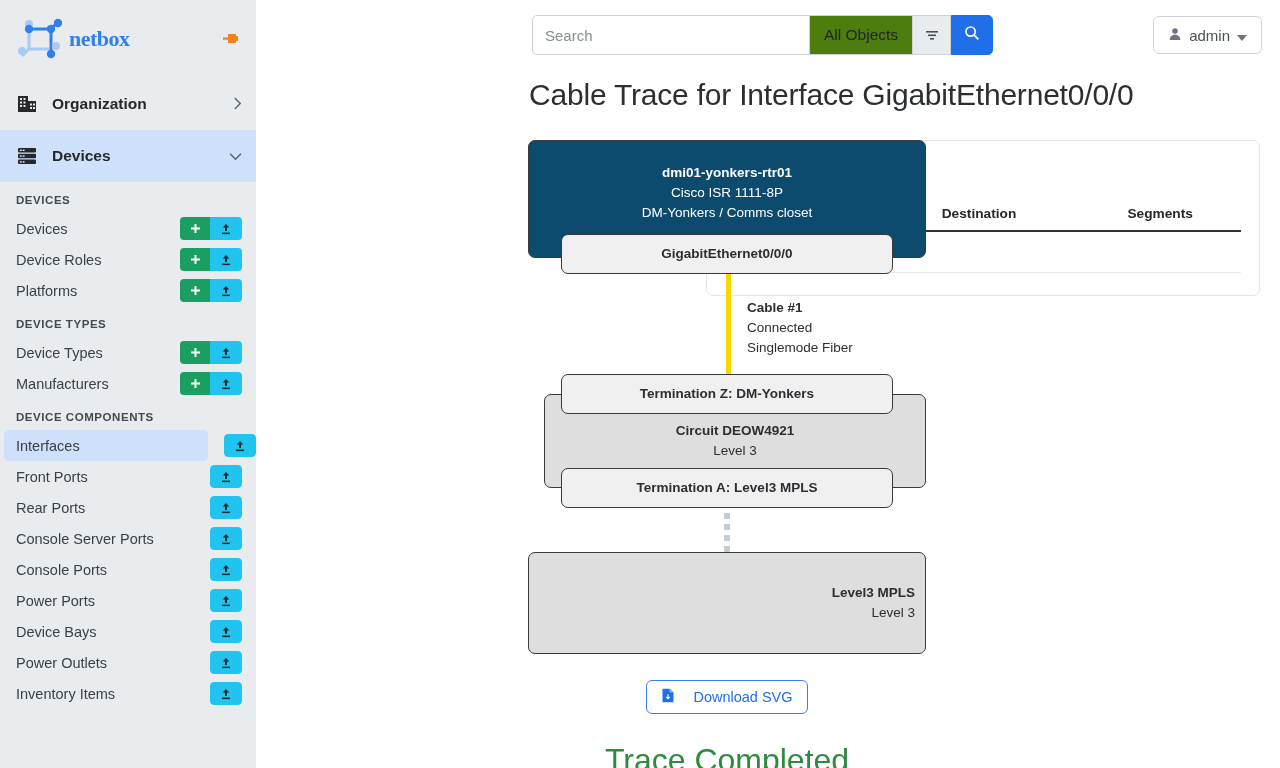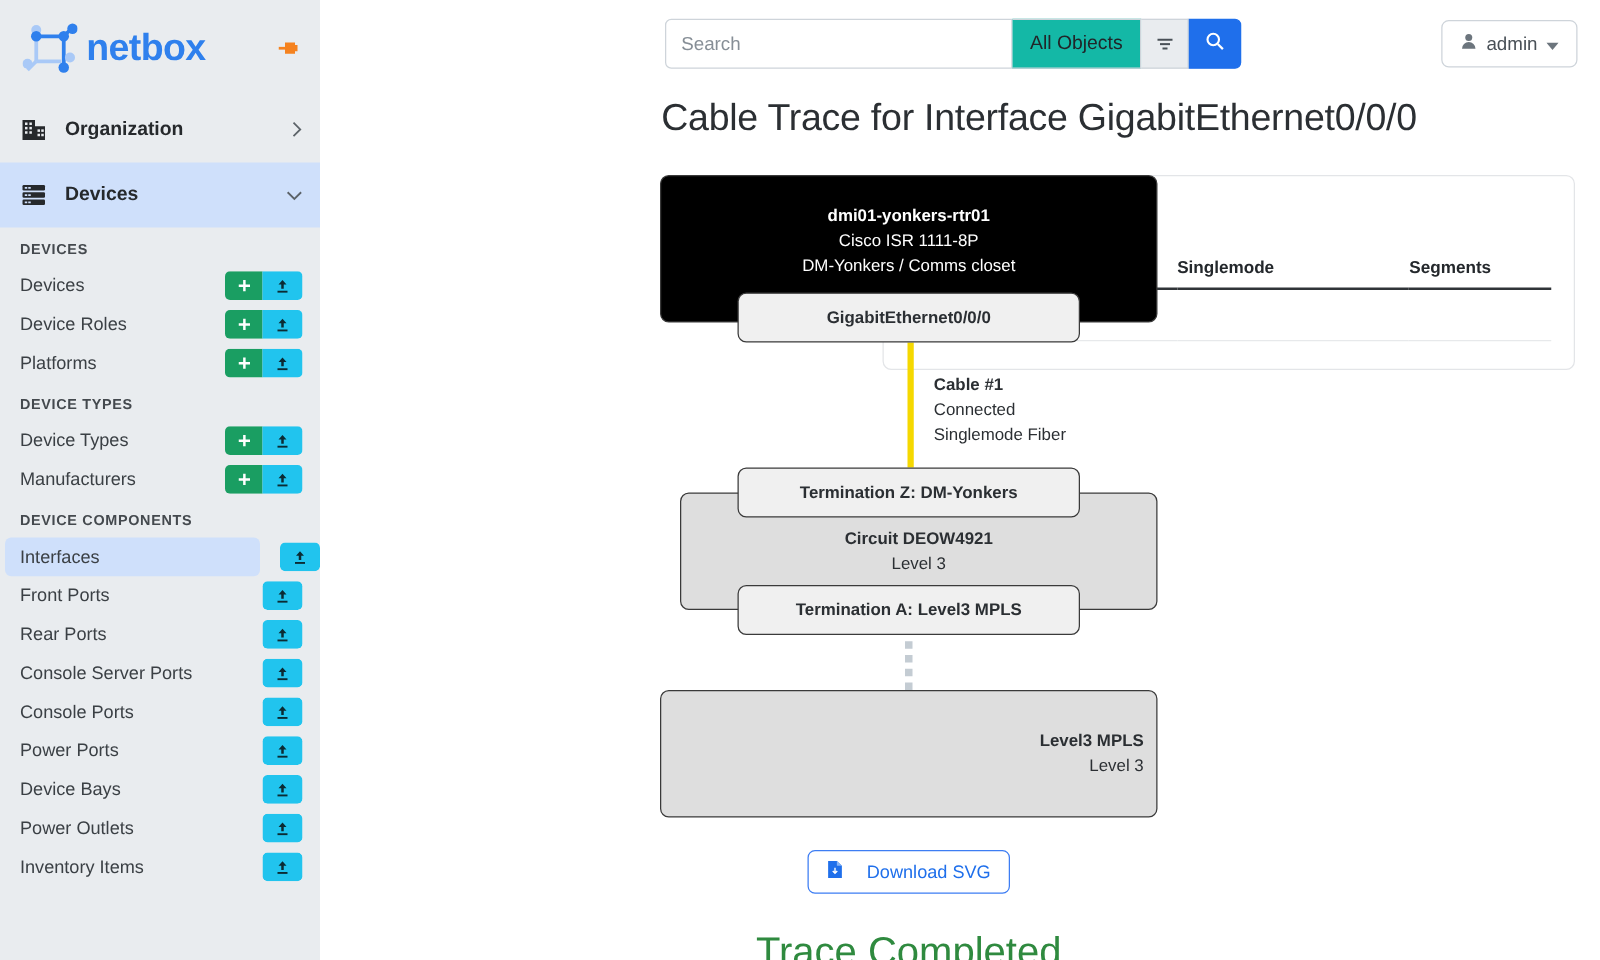--- a/index.html
+++ b/index.html
@@ -19,23 +19,23 @@
     overflow: hidden;
     position: relative;
   }
   .brand {
     height: 78px;
     display: flex; align-items: center;
     padding: 0 16px 0 18px;
   }
   .brand-logo { width: 44px; height: 42px; flex: 0 0 44px; }
   .brand-word {
-    font-size: 30px; font-weight: 700; color: #2f80ed;
+    font-size: 22px; font-weight: 700; color: #2f80ed;
     letter-spacing: -0.5px; margin-left: 7px;
-    font-family: Liberation Sans, sans-serif;
+    font-family: Liberation Serif, serif;
   }
   .pin-icon { margin-left: auto; width: 18px; height: 18px; }
 
   .nav-group {
     display: flex; align-items: center;
     height: 52px; padding: 0 14px 0 14px;
     cursor: pointer;
   }
   .nav-group.active { background: #cfe0fb; }
   .nav-group .gicon { width: 26px; flex: 0 0 26px; display:flex; align-items:center; justify-content:center; }
@@ -94,21 +94,21 @@
     height: 40px; width: 278px; background: #fff;
   }
   .search-box input {
     border: none; outline: none; height: 38px; width: 100%;
     padding: 0 12px; font-size: 15px; color: #343a40;
     font-family: "Liberation Sans", sans-serif; background: transparent;
   }
   .search-box input::placeholder { color: #868e96; }
   .objsel {
     height: 40px; display: flex; align-items: center; padding: 0 14px;
-    background: #14b8a6; border: 1px solid #ced4da; border-left: none;
+    background: #4d7c0f; border: 1px solid #ced4da; border-left: none;
     font-size: 15.5px; color: #212529; cursor: pointer;
   }
   .filterbtn {
     height: 40px; width: 38px; display:flex;align-items:center;justify-content:center;
     background: #e9ecef; border: 1px solid #ced4da; border-left: none; cursor: pointer;
   }
   .searchbtn {
     height: 40px; width: 42px; display:flex;align-items:center;justify-content:center;
     background: #1f6feb; border: 1px solid #1f6feb; border-radius: 0 5px 5px 0; cursor: pointer;
   }
@@ -126,33 +126,33 @@
 
   .content {
     display: flex; padding: 28px 0 0 0; gap: 0;
   }
   .trace-col { width: 424px; flex: 0 0 424px; padding-left: 272px; }
   .paths-col { flex: 1 1 auto; padding: 0 20px 0 26px; }
 
   
   .trace { position: relative; width: 398px; }
   .node-device {
-    background: #000000; border: 1px solid #3a3a3a; border-radius: 7px;
+    background: #0c4a6e; border: 1px solid #3a3a3a; border-radius: 7px;
     color: #ffffff; text-align: center;
     padding: 22px 10px 34px; position: relative; z-index: 1;
   }
   .node-device .n1 { font-size: 13.5px; font-weight: 700; line-height: 20px; }
   .node-device .n2 { font-size: 13.5px; font-weight: 400; line-height: 20px; }
   .node-device .n3 { font-size: 13.5px; font-weight: 400; line-height: 20px; }
 
   .term {
     background: #f0f0f0; border: 1px solid #3a3a3a; border-radius: 7px;
     text-align: center; font-size: 13.5px; font-weight: 700; color: #2b2f33;
     height: 40px; line-height: 38px;
-    width: 274px; margin: -24px auto 0; position: relative; z-index: 3;
+    width: 332px; margin: -24px auto 0; position: relative; z-index: 3;
   }
 
   .cable-seg { position: relative; height: 100px; }
   .cable-line {
     position: absolute; left: 198px; top: 0; width: 5px; height: 100px;
     background: #f5d800;
   }
   .cable-meta {
     position: absolute; left: 219px; top: 24px;
     font-size: 13.5px; line-height: 20px; color: #2b2f33;
@@ -593,21 +593,21 @@
         </div>
       </div>
 
       <div class="paths-col">
         <div class="card">
           <div class="card-title">Related Paths</div>
           <table class="paths">
             <thead>
               <tr>
                 <th class="c1">Origin</th>
-                <th class="c2">Singlemode</th>
+                <th class="c2">Destination</th>
                 <th class="c3">Segments</th>
               </tr>
             </thead>
             <tbody>
               <tr>
                 <td colspan="3">None found</td>
               </tr>
             </tbody>
           </table>
         </div>

